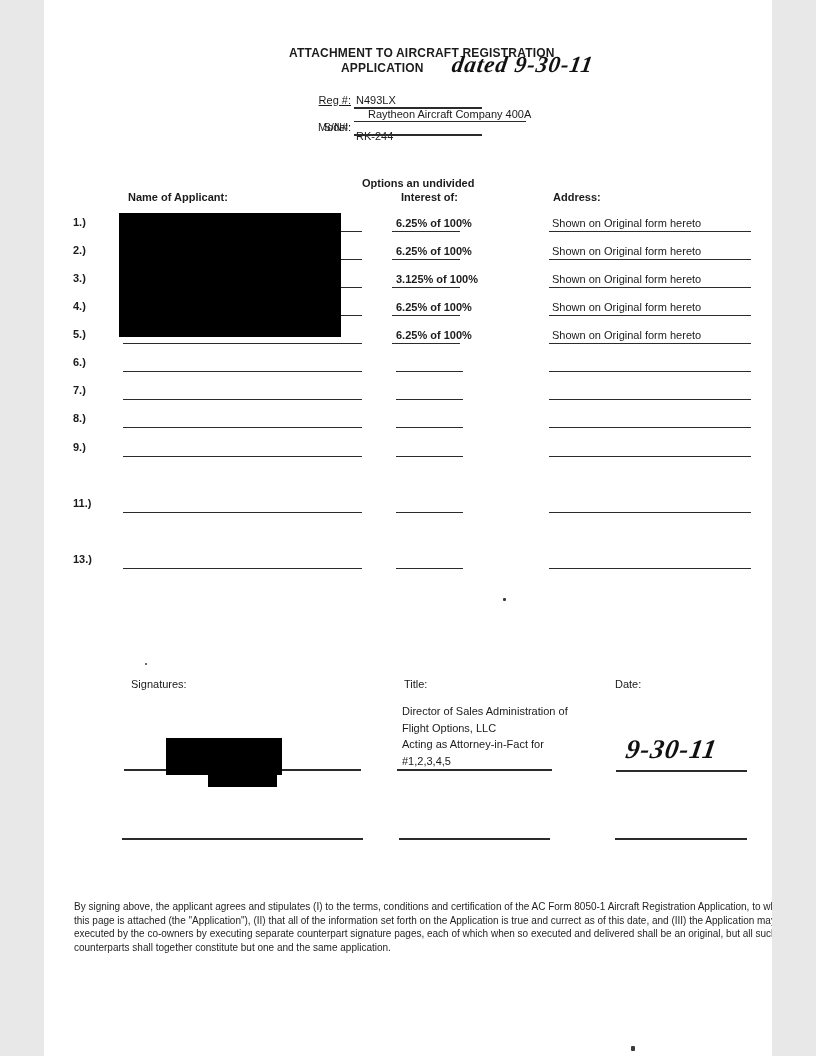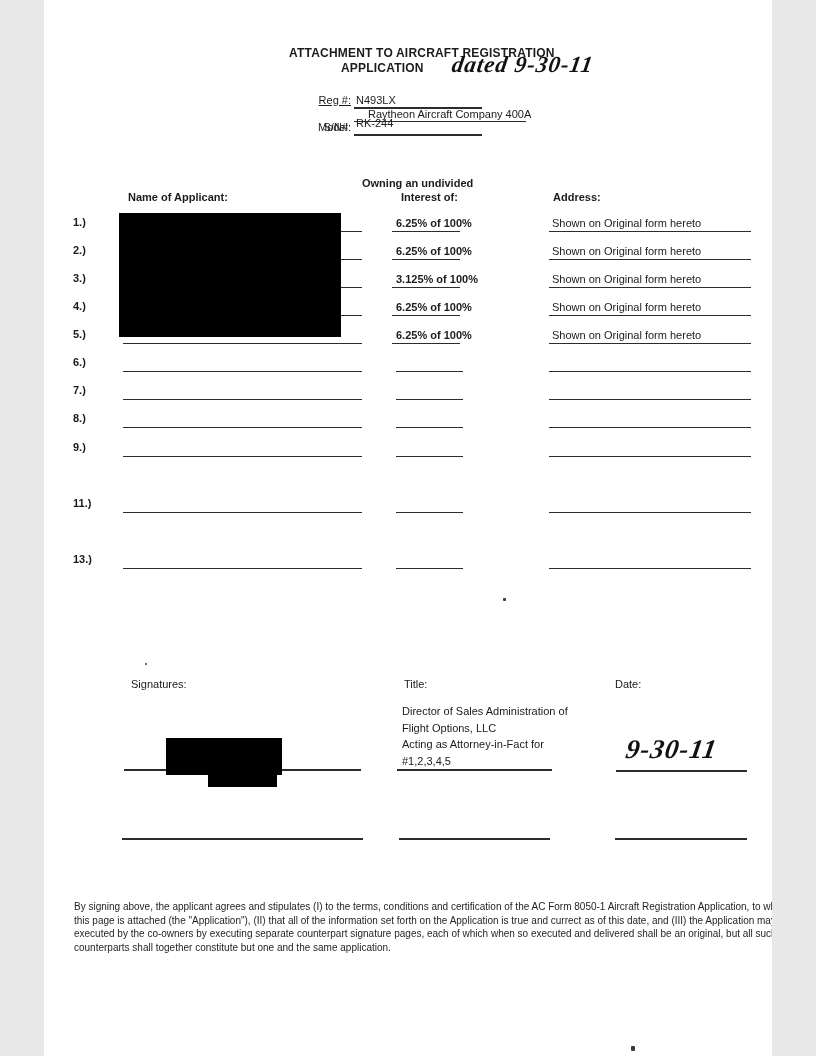--- a/index.html
+++ b/index.html
@@ -42,24 +42,24 @@
 
   <div class="abs t11" style="left:230px;top:94px;width:77px;text-align:right;text-decoration:underline;">Reg #:</div>
   <div class="abs t11" style="left:312px;top:94px;">N493LX</div>
   <div class="rule" style="left:310px;top:107px;width:128px;"></div>
 
   <div class="abs t11" style="left:230px;top:121px;width:77px;text-align:right;">Model:</div>
   <div class="abs t11" style="left:324px;top:107.5px;">Raytheon Aircraft Company 400A</div>
   <div class="rule" style="left:310px;top:120.5px;width:172px;"></div>
 
   <div class="abs t11" style="left:230px;top:121px;width:77px;text-align:right;">S/N#:</div>
-  <div class="abs t11" style="left:312px;top:117px;">RK-244</div>
+  <div class="abs t11" style="left:312px;top:130px;">RK-244</div>
   <div class="rule" style="left:310px;top:134px;width:128px;"></div>
 
-  <div class="abs t11 b" style="left:318px;top:177px;">Owning an undivided</div>
+  <div class="abs t11 b" style="left:318px;top:177px;">Options an undivided</div>
   <div class="abs t11 b" style="left:84px;top:191px;">Name of Applicant:</div>
   <div class="abs t11 b" style="left:357px;top:191px;">Interest of:</div>
   <div class="abs t11 b" style="left:509px;top:191px;">Address:</div>
 
   <div class="row" style="top:204px">
     <span class="rnum">1.)</span>
     <span class="name-line"></span>
     <span class="int-text">6.25% of 100%</span>
     <span class="int-line"></span>
     <span class="addr-text">Shown on Original form hereto</span>

